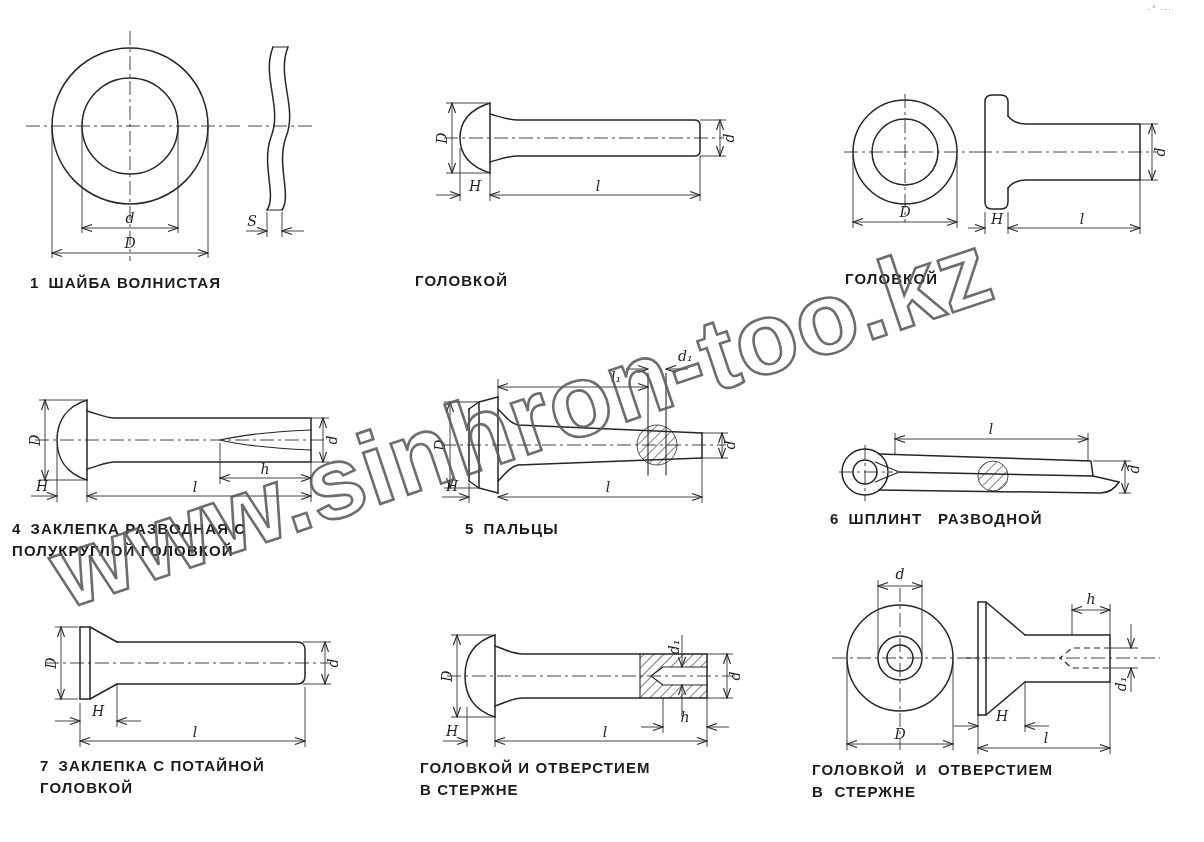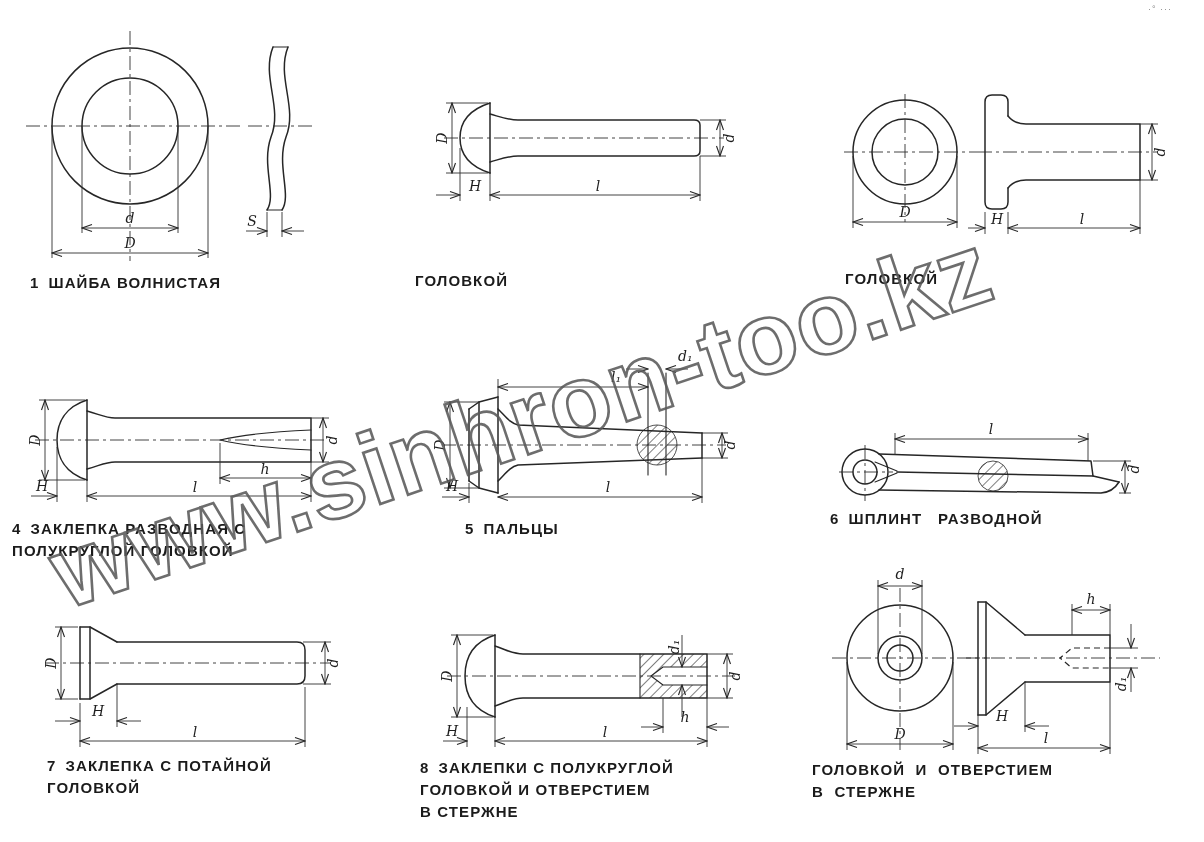--- a/index.html
+++ b/index.html
@@ -384,27 +384,26 @@
   </div>
 
   <div class="caption" style="left:465px;top:518px;width:220px">
     <div class="cap-line"><span class="fig-num">5</span><span>ПАЛЬЦЫ</span></div>
   </div>
 
   <div class="caption" style="left:830px;top:508px;width:315px">
     <div class="cap-line"><span class="fig-num">6</span><span>ШПЛИНТ   РАЗВОДНОЙ</span></div>
   </div>
 
-  <div class="caption" style="left:47px;top:755px;width:290px">
+  <div class="caption" style="left:40px;top:755px;width:290px">
     <div class="cap-line"><span class="fig-num">7</span><span>ЗАКЛЕПКА С ПОТАЙНОЙ</span></div>
     <div class="cap-line">ГОЛОВКОЙ</div>
   </div>
 
   <div class="caption" style="left:420px;top:757px;width:320px">
-    <div class="cap-line"><span class="fig-num">8</span><span>ЗАКЛЕПКИ С ПОЛУКРУГЛОЙ</span></div>
     <div class="cap-line">ГОЛОВКОЙ И ОТВЕРСТИЕМ</div>
     <div class="cap-line">В СТЕРЖНЕ</div>
   </div>
 
   <div class="caption" style="left:812px;top:759px;width:340px">
     <div class="cap-line">ГОЛОВКОЙ  И  ОТВЕРСТИЕМ</div>
     <div class="cap-line">В  СТЕРЖНЕ</div>
   </div>
 
   <div class="watermark">www.sinhron-too.kz</div>

